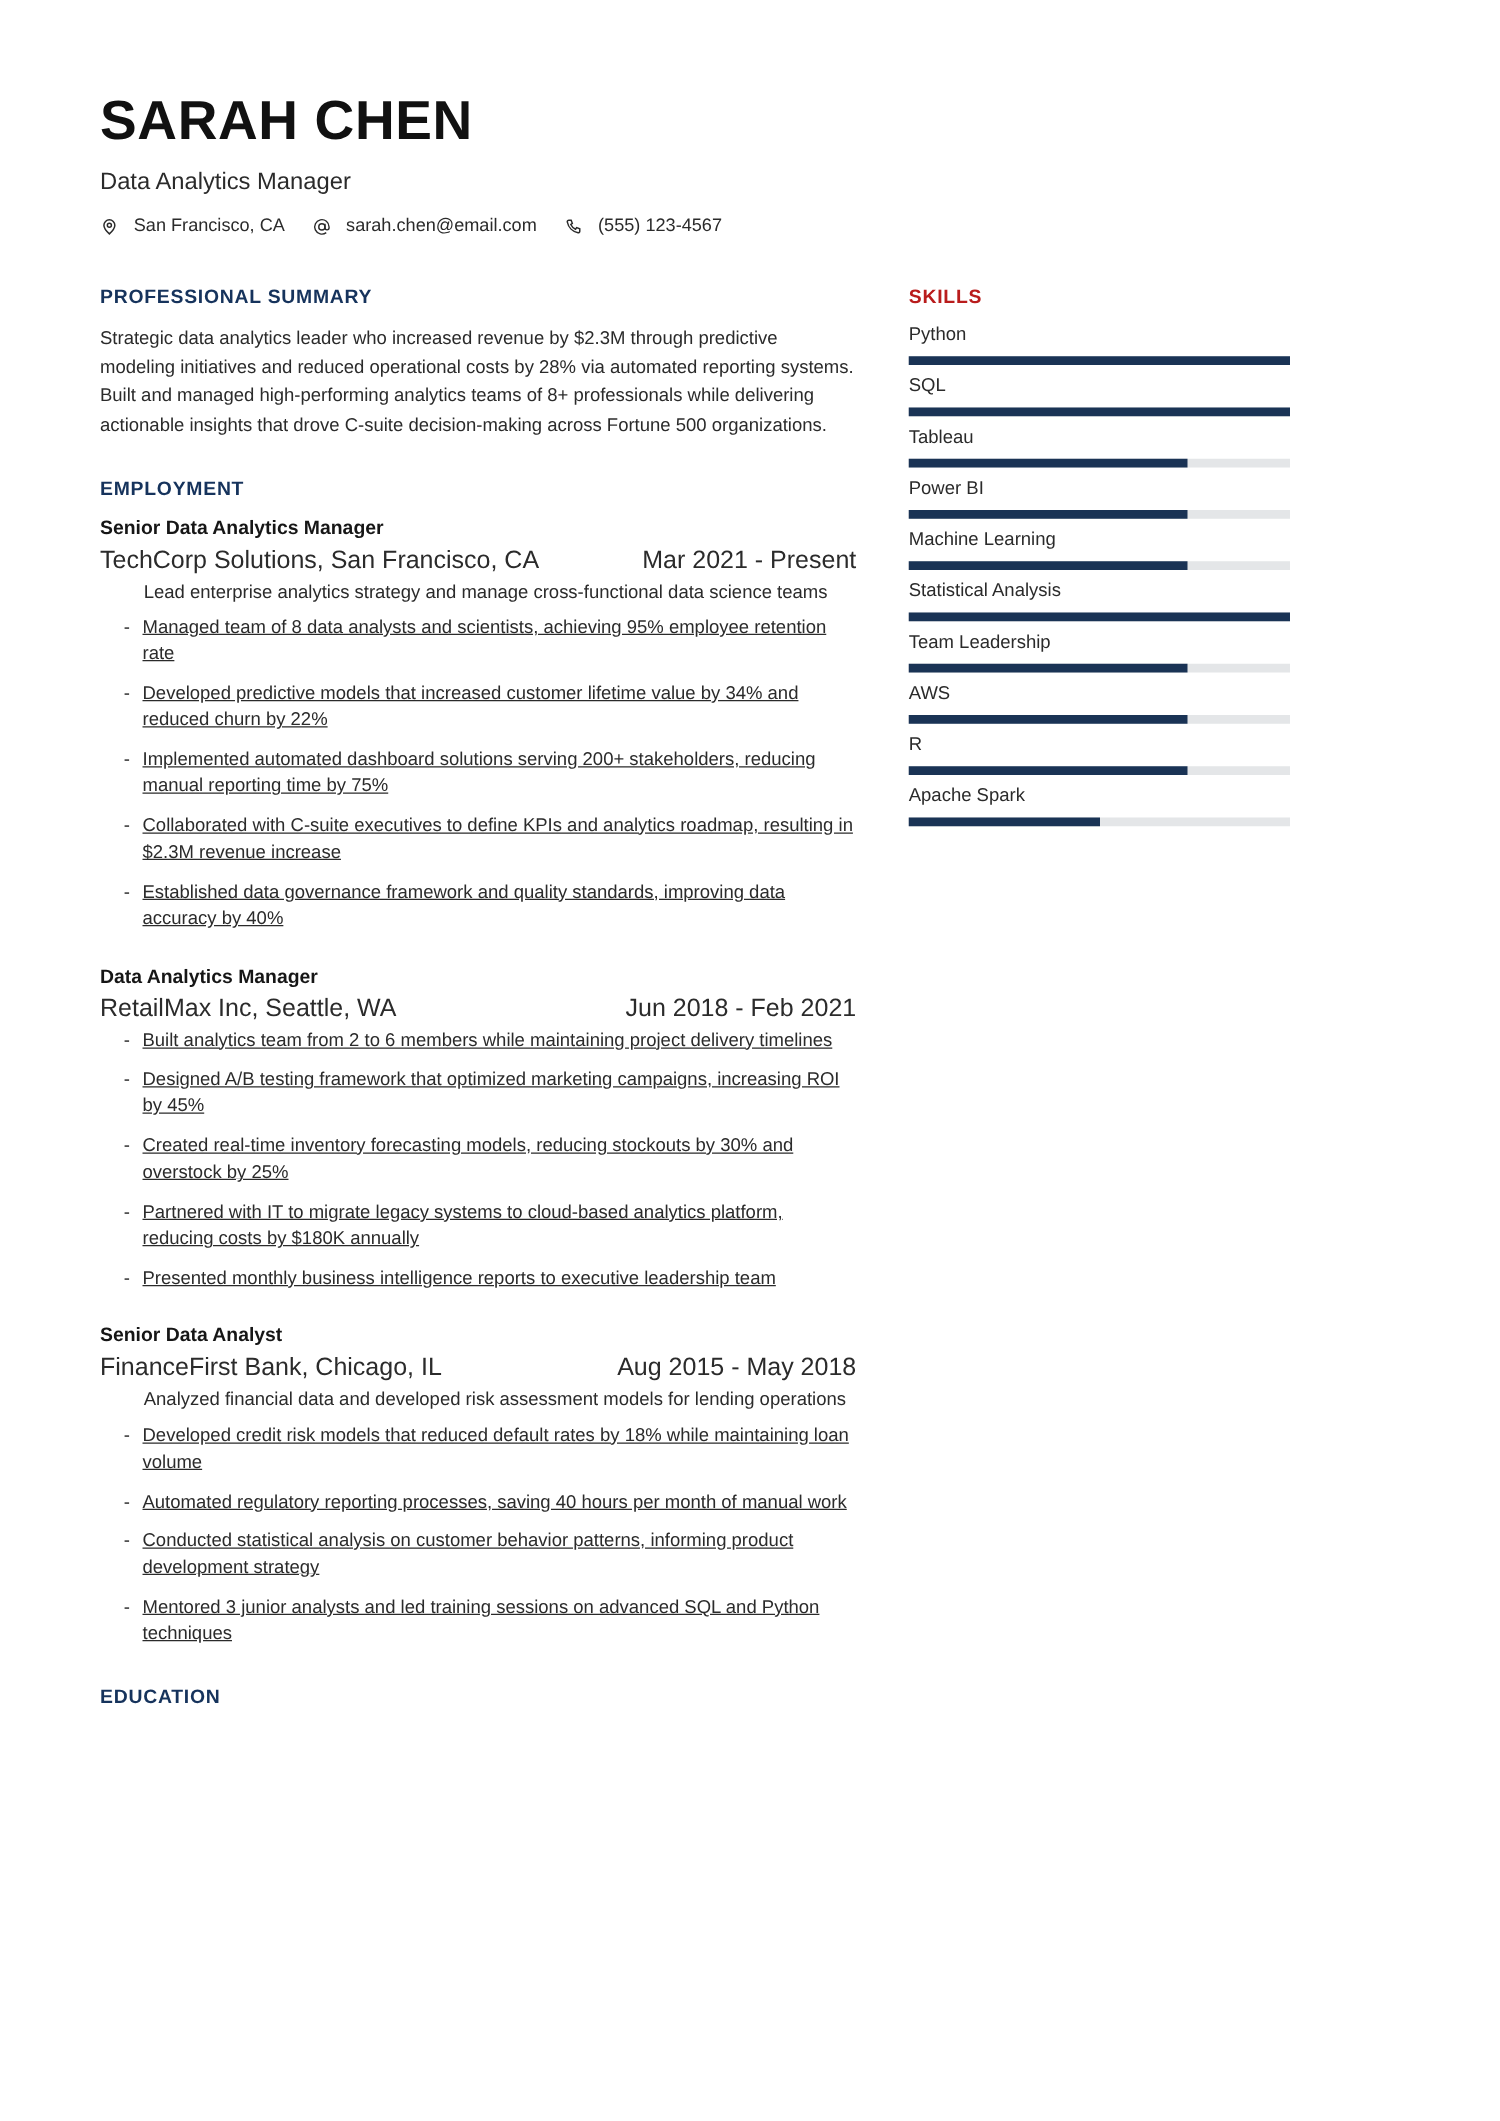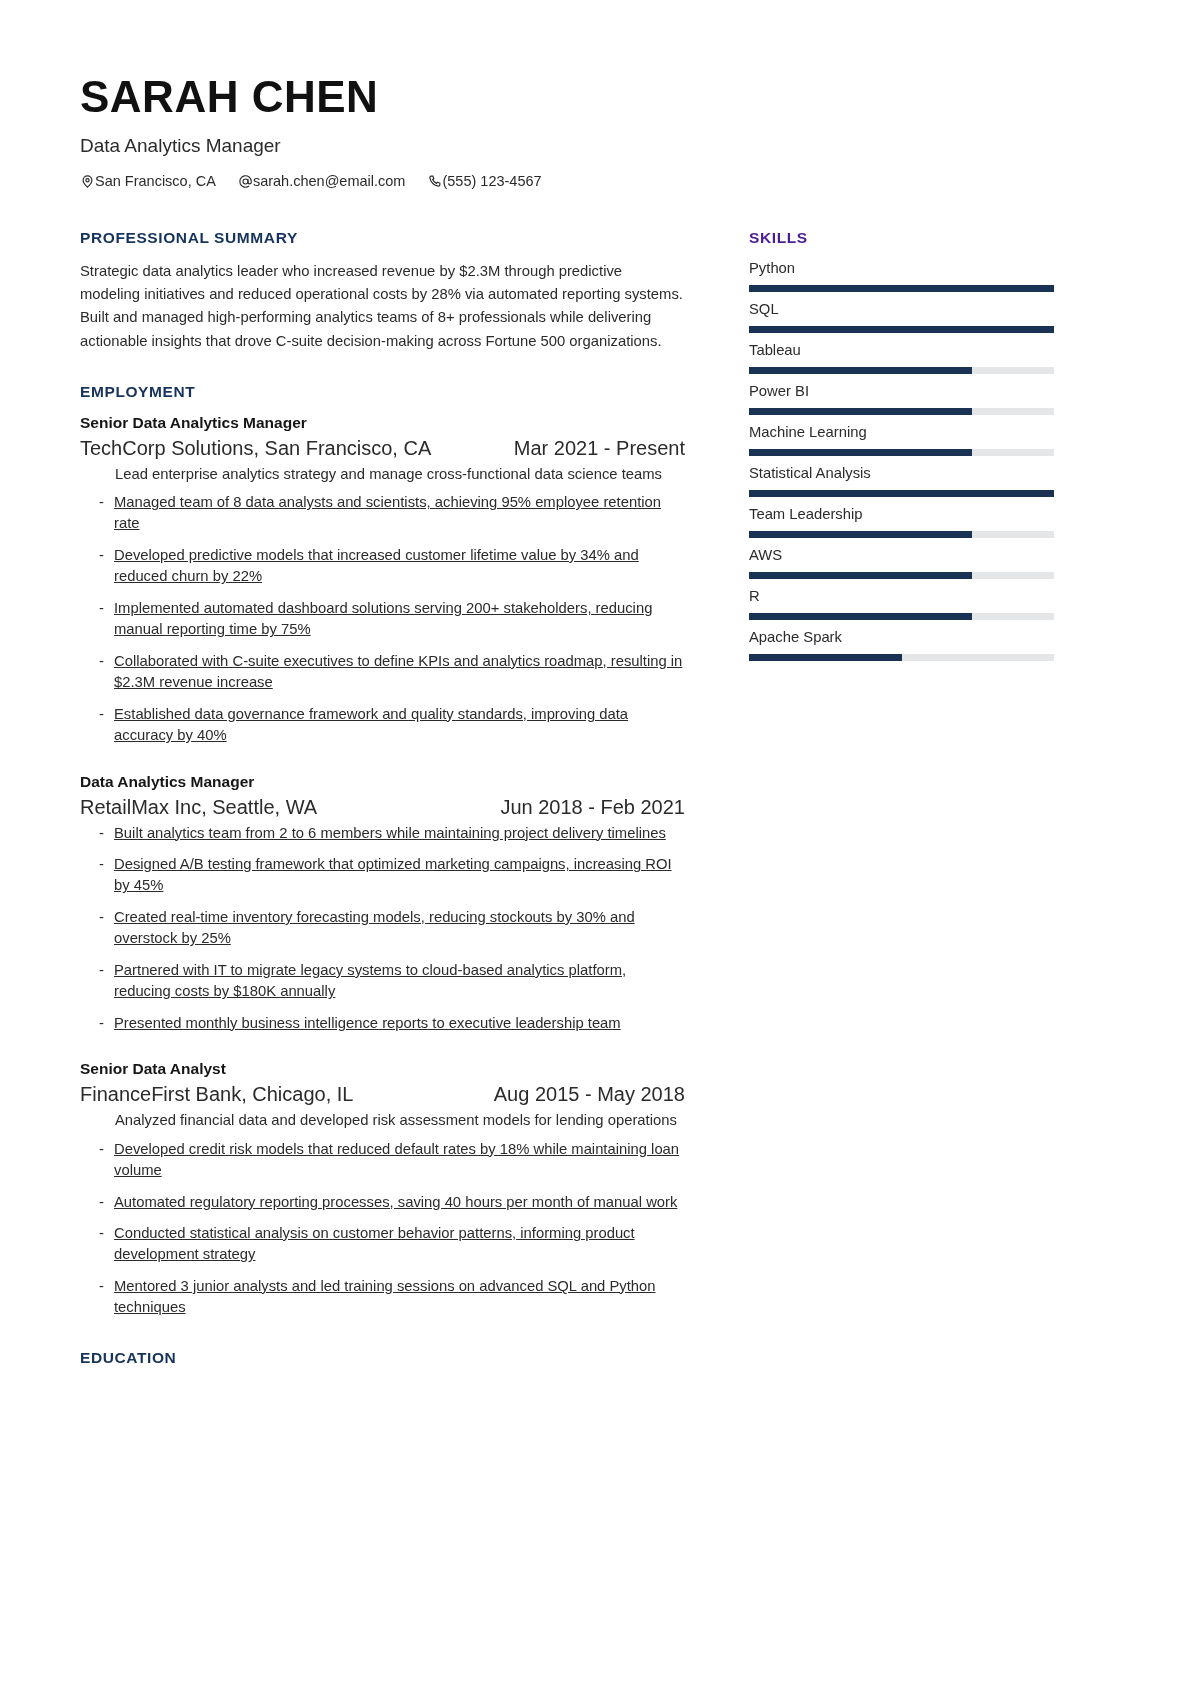--- a/index.html
+++ b/index.html
@@ -32,27 +32,27 @@
     color: #2b2b2b;
     margin-bottom: 16px;
   }
   .contact-row {
     display: flex;
     align-items: center;
     gap: 22px;
     font-size: 14.5px;
     color: #2b2b2b;
   }
-  .contact-item { display: flex; align-items: center; gap: 0; }
+  .contact-item { display: flex; align-items: center; gap: 12px; }
   .contact-item svg { display: block; flex: none; }
 
   
   .body-grid {
     display: flex;
-    gap: 64px;
+    gap: 42px;
     margin-top: 40px;
     align-items: flex-start;
   }
   .col-main { width: 605px; flex: none; }
   .col-side { width: 305px; flex: none; }
 
   .section { margin-bottom: 30px; }
   .section-title {
     font-size: 15.5px;
     font-weight: 700;
@@ -233,21 +233,21 @@
       </div>
 
       <div class="section">
         <div class="section-title" style="color: rgb(22, 51, 92);">EDUCATION</div>
       </div>
 
     </div>
 
     <div class="col-side">
       <div class="section">
-        <div class="section-title" style="color: #4c1d95;">SKILLS</div>
+        <div class="section-title" style="color: #b91c1c;">SKILLS</div>
         <div id="skills-container">
             <div class="skill">
               <div class="skill-name">Python</div>
               <div class="skill-track" style="background: rgb(228, 230, 232);">
                 <div class="skill-fill" style="width: 100%; background: rgb(26, 51, 85);"></div>
               </div>
             </div>
             <div class="skill">
               <div class="skill-name">SQL</div>
               <div class="skill-track" style="background: rgb(228, 230, 232);">

